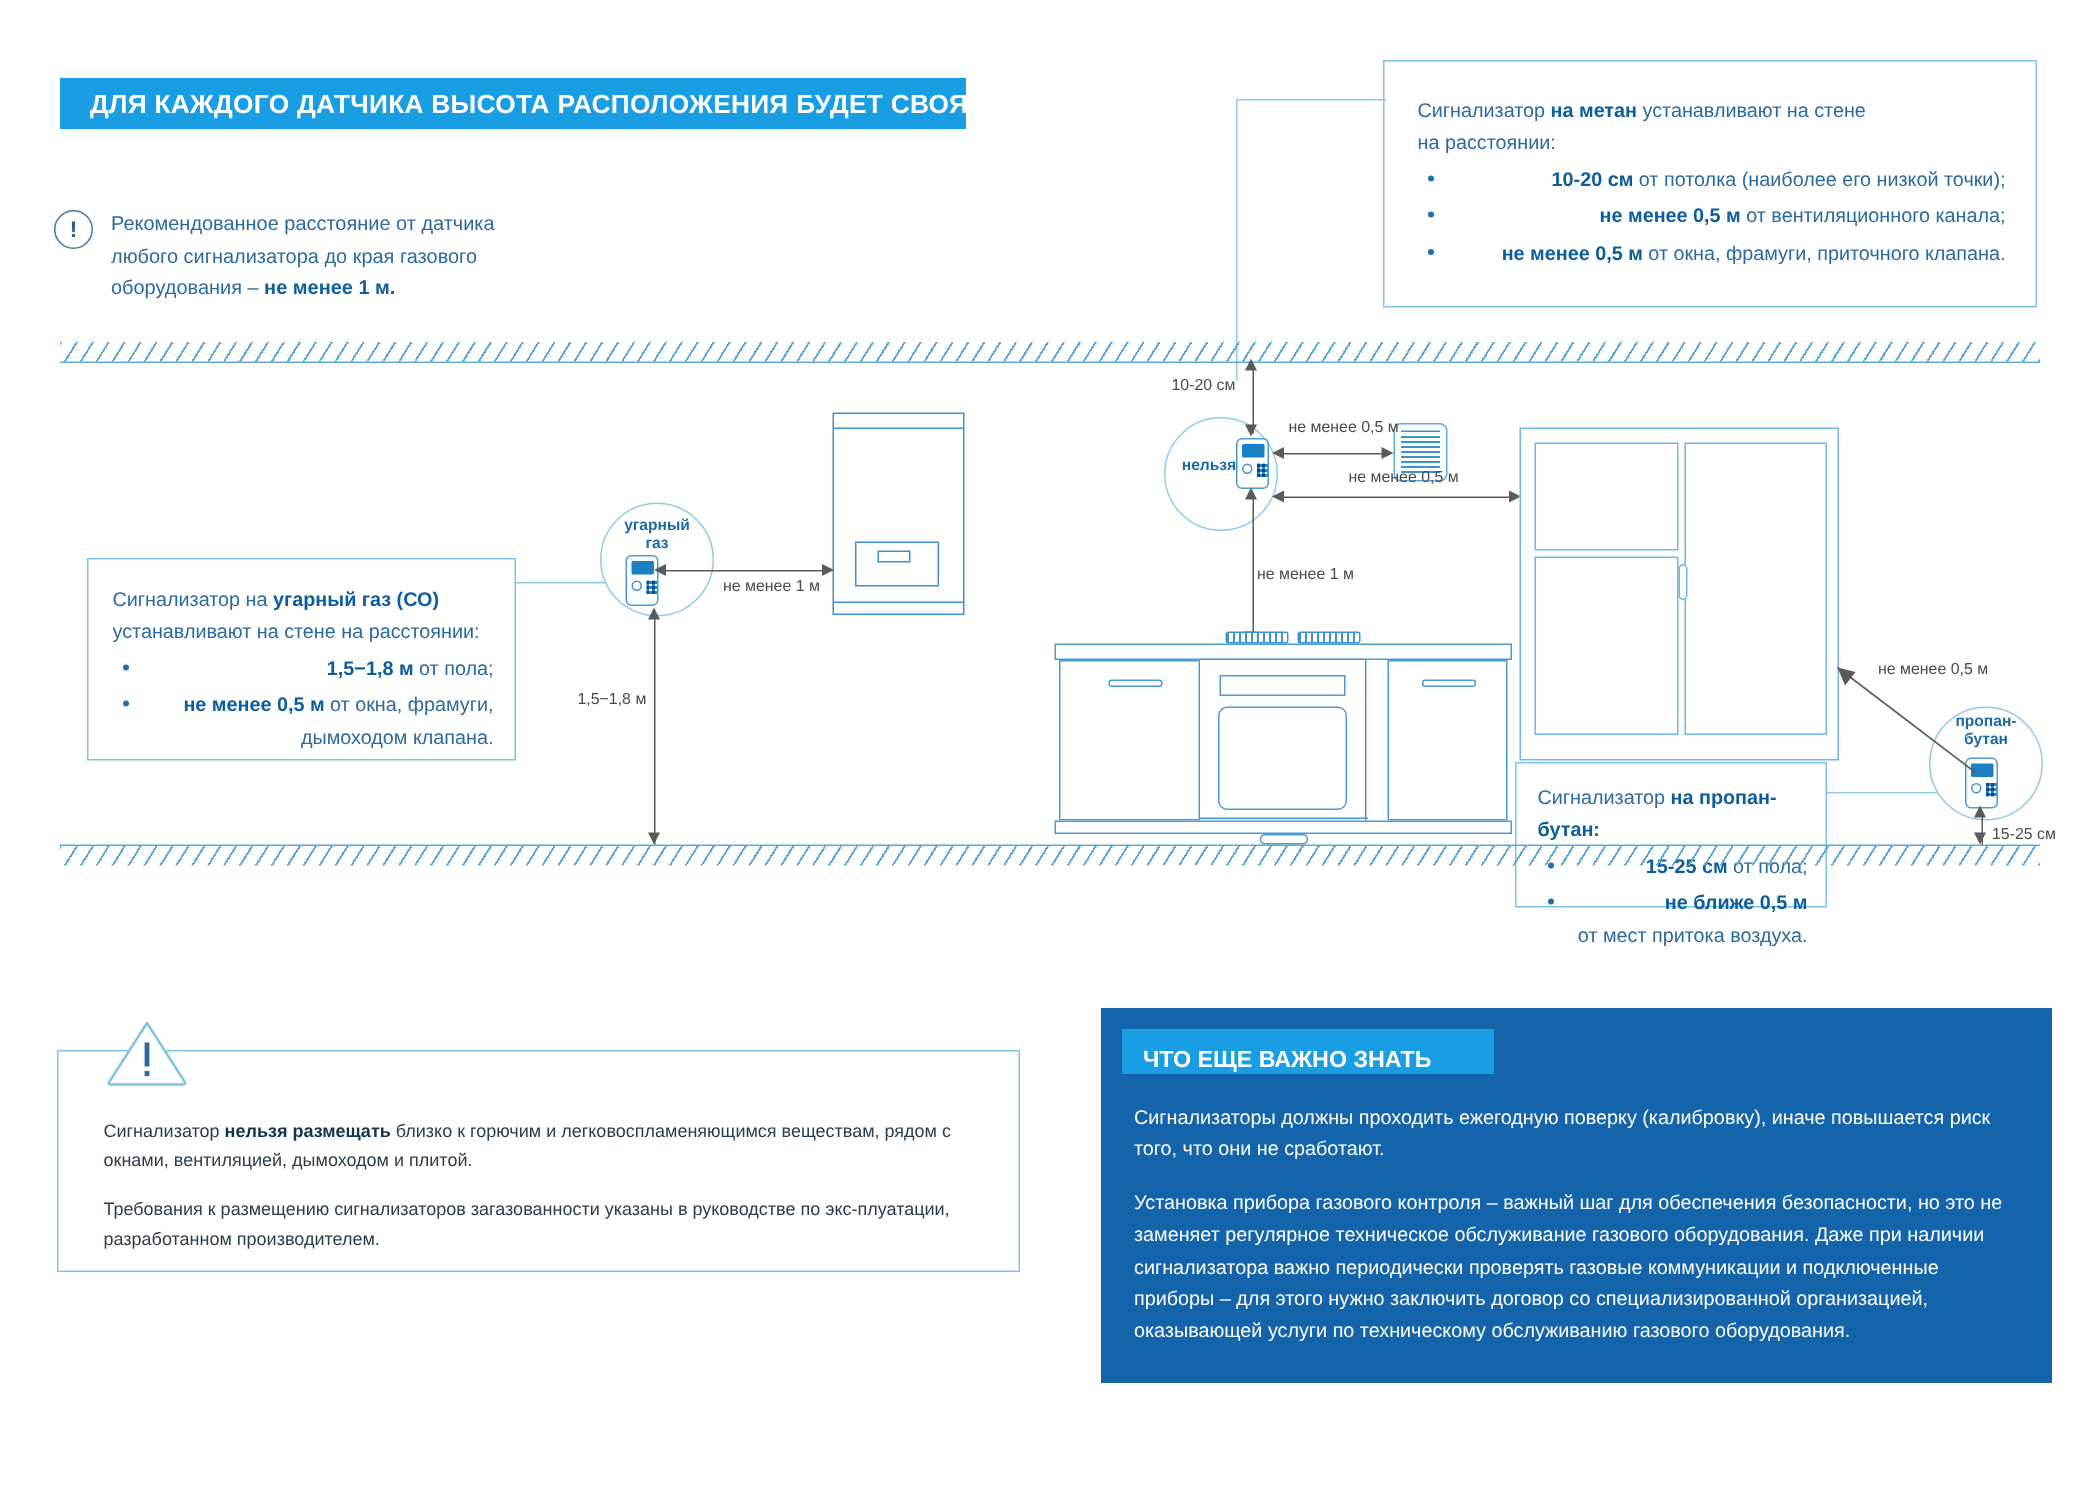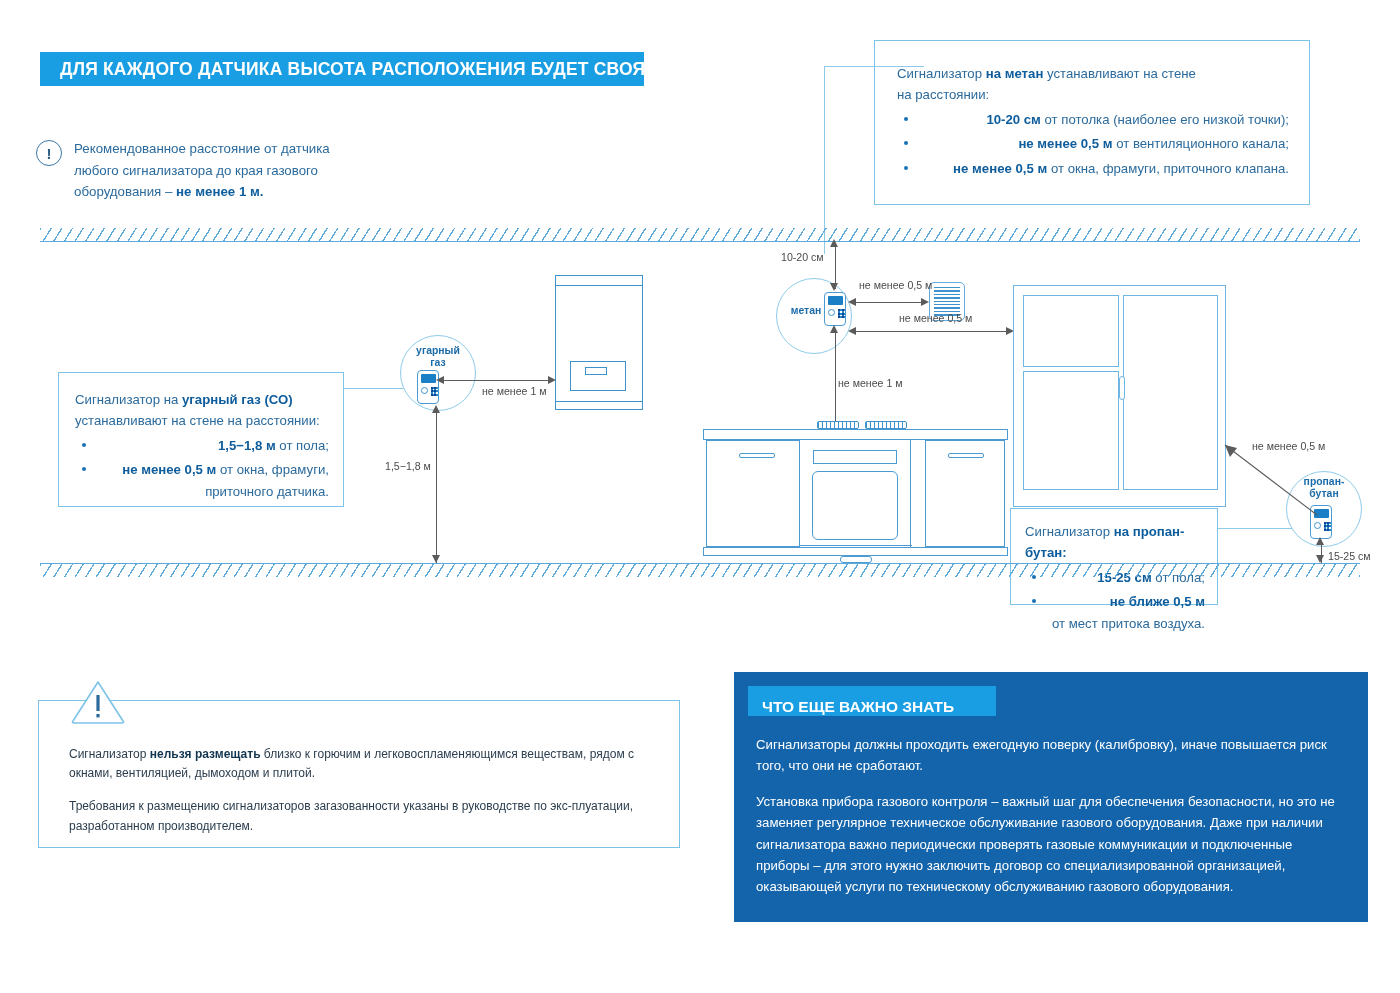--- a/index.html
+++ b/index.html
@@ -45,21 +45,21 @@
   .card .body{font-size:13.2px;line-height:1.62;color:#2b6a9c;}
   .card b{color:#0d5c9c;font-weight:bold;}
   ul.bl{margin:3px 0 0 0;padding:0;list-style:none;text-align:right;}
   ul.bl li{position:relative;padding-left:20px;margin-top:3px;}
   ul.bl li:before{
     content:"";position:absolute;left:7px;top:8px;width:4px;height:4px;
     border-radius:50%;background:#1a72b5;
   }
   ul.bl li .sub{display:block;padding-left:0;}
 
-  #methane-card{left:874px;top:40px;width:436px;height:165px;padding:22px 20px 0 22px;}
+  #methane-card{left:922px;top:40px;width:436px;height:165px;padding:22px 20px 0 22px;}
   #co-card{left:58px;top:372px;width:286px;height:135px;padding:16px 14px 0 16px;}
   #propane-card{left:1010px;top:508px;width:208px;height:97px;padding:12px 12px 0 14px;}
 
   
   #diagram{left:0;top:225px;width:1400px;height:370px;}
 
   
   .hatchline{position:absolute;height:0;border-top:1.6px solid #5ca9dc;}
   .hatch{
     position:absolute;
@@ -177,21 +177,21 @@
       </ul>
     </div>
   </div>
 
   <div class="abs card" id="co-card">
     <div class="body">
       <span>Сигнализатор на </span><b>угарный газ (СО)</b><br>
       <span>устанавливают на стене на расстоянии:</span>
       <ul class="bl">
         <li><b>1,5−1,8 м</b><span> от пола;</span></li>
-        <li><b>не менее 0,5 м</b><span> от окна, фрамуги,</span><span class="sub">приточного датчика.</span></li>
+        <li><b>не менее 0,5 м</b><span> от окна, фрамуги,</span><span class="sub">дымоходом клапана.</span></li>
       </ul>
     </div>
   </div>
 
   <div class="abs card" id="propane-card">
     <div class="body">
       <span>Сигнализатор </span><b>на пропан-бутан:</b>
       <ul class="bl">
         <li><b>15-25 см</b><span> от пола;</span></li>
         <li><b>не ближе 0,5 м</b><span class="sub">от мест притока воздуха.</span></li>
@@ -238,21 +238,21 @@
     <div class="arw r" style="left:548px;top:150.5px;"></div>
     <div class="meas" style="left:482px;top:160px;">не менее 1 м</div>
 
     <div class="mln v" style="left:436px;top:186px;height:152px;"></div>
     <div class="arw u" style="left:431.5px;top:180px;"></div>
     <div class="arw d" style="left:431.5px;top:330px;"></div>
     <div class="meas" style="left:385px;top:235px;">1,5−1,8 м</div>
 
     <div class="scircle" style="left:776px;top:53px;width:76px;height:76px;"></div>
     <div class="slabel" style="left:776px;top:80px;width:60px;">
-      <span>метан</span>
+      <span>нельзя</span>
     </div>
     <div class="det" style="left:824px;top:67px;">
       <div class="screen"></div>
       <div class="knob"></div>
       <div class="grid"></div>
     </div>
 
     <div class="mln v" style="left:834.5px;top:18px;height:46px;"></div>
     <div class="arw u" style="left:830px;top:14px;"></div>
     <div class="arw d" style="left:830px;top:58px;"></div>

